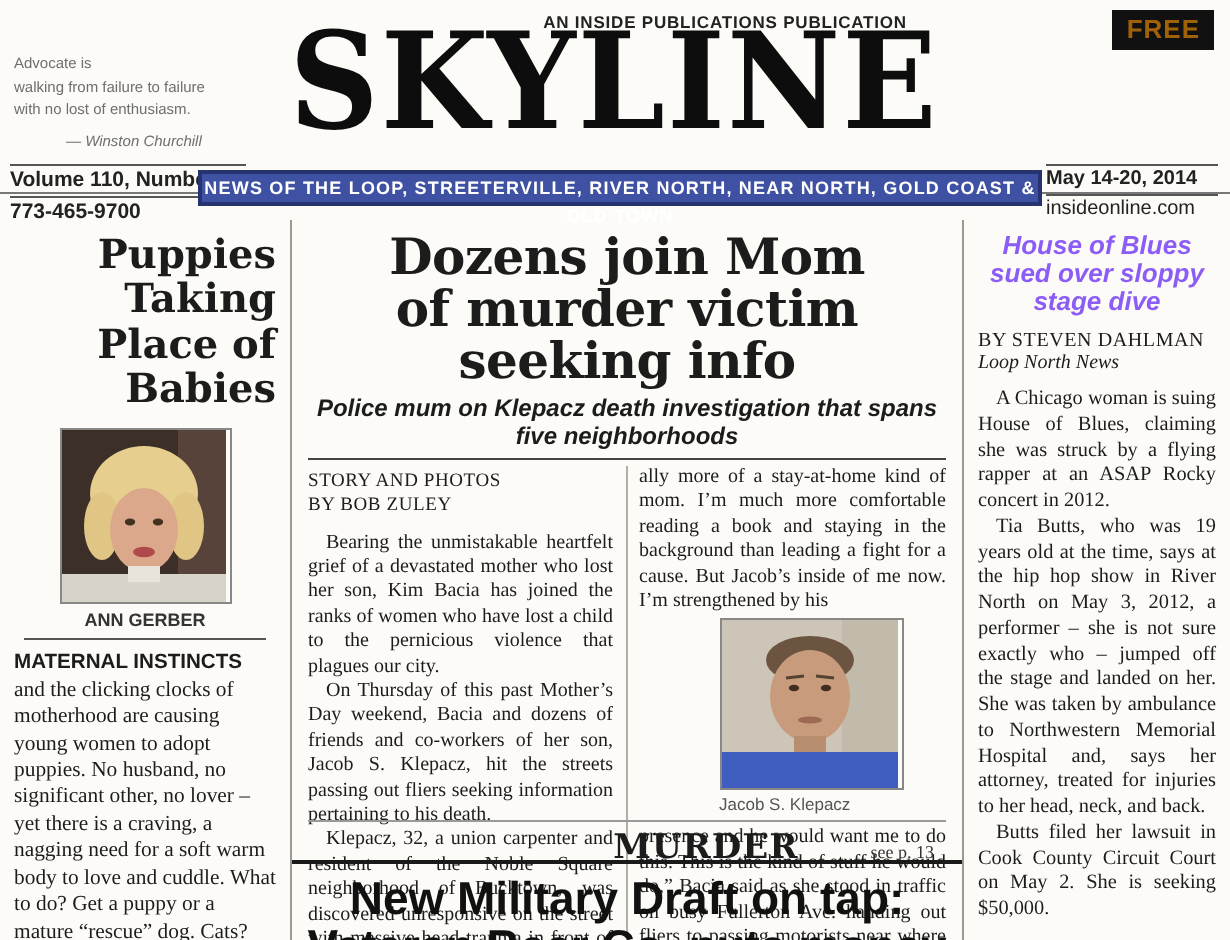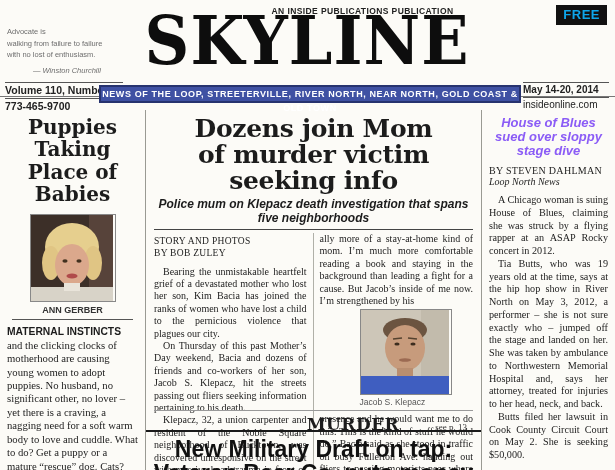--- a/index.html
+++ b/index.html
@@ -10,21 +10,21 @@
   
   .header{position:absolute;top:0;left:0;width:615px;height:110px;}
   .quote-box{position:absolute;left:7px;top:26px;width:130px;
     font-family:"Liberation Sans",sans-serif;font-size:7.5px;color:#6e6e6e;line-height:1.55;}
   .quote-attr{display:block;margin-top:4px;padding-left:26px;font-style:italic;}
   .publisher-line{position:absolute;left:255px;top:6px;width:215px;text-align:center;
     font-family:"Liberation Sans",sans-serif;font-weight:bold;font-size:8.5px;letter-spacing:.4px;color:#222;}
   .masthead-title{position:absolute;left:142px;top:10px;width:330px;text-align:center;
     font-family:"DejaVu Serif",serif;font-weight:bold;font-size:62px;line-height:.95;
     letter-spacing:1px;color:#0d0d0d;transform:scaleY(1.08);transform-origin:top;}
-  .free-box{position:absolute;right:8px;top:5px;color:#0ea5e9;
+  .free-box{position:absolute;right:8px;top:5px;color:#a16207;
     font-family:"Liberation Sans",sans-serif;font-weight:bold;font-size:13px;
     padding:2px 7px 3px;letter-spacing:.5px;}
   .vol-block{position:absolute;left:5px;top:82px;width:118px;border-top:1px solid #555;
     font-family:"Liberation Sans",sans-serif;font-weight:bold;font-size:10.5px;color:#222;}
   .vol-block .row{padding:1px 0 2px;}
   .vol-block .row + .row{border-top:1px solid #555;}
   .date-block{position:absolute;right:6px;top:82px;width:86px;border-top:1px solid #555;
     font-family:"Liberation Sans",sans-serif;font-weight:bold;font-size:10px;color:#222;}
   .date-block .row{padding:1px 0 2px;}
   .date-block .row + .row{border-top:1px solid #555;font-weight:normal;}
@@ -36,21 +36,21 @@
     letter-spacing:.6px;line-height:14px;}
   
   .cols{position:absolute;top:110px;left:0;width:615px;height:360px;display:flex;}
   .col-left{width:146px;border-right:1px solid #9a9a93;box-sizing:border-box;
     padding:4px 7px 0;overflow:hidden;}
   .col-center{width:336px;border-right:1px solid #9a9a93;box-sizing:border-box;
     padding:4px 8px 0;position:relative;overflow:hidden;}
   .col-right{flex:1;box-sizing:border-box;padding:2px 7px 0;overflow:hidden;}
   
   .h-left{font-family:"DejaVu Serif",serif;font-weight:bold;font-size:20px;line-height:1.12;
-    text-align:center;margin:2px 0 8px;}
+    text-align:right;margin:2px 0 8px;}
   .photo-frame{width:84px;margin:0 auto;border:1px solid #888;}
   .photo-frame svg{display:block;}
   .caption-left{font-family:"Liberation Sans",sans-serif;font-weight:bold;font-size:9px;
     text-align:center;color:#333;margin:3px 0 4px;}
   .left-divider{border-top:1px solid #555;width:92%;margin:0 auto 5px;}
   .left-body p{font-size:10.7px;line-height:1.26;margin:0 0 1px;text-align:left;}
   .lead-in{font-family:"Liberation Sans",sans-serif;font-weight:bold;font-size:10.3px;}
   
   .h-center{font-family:"DejaVu Serif",serif;font-weight:bold;font-size:25px;line-height:1.04;
     text-align:center;letter-spacing:-.3px;margin:2px 0 3px;}

